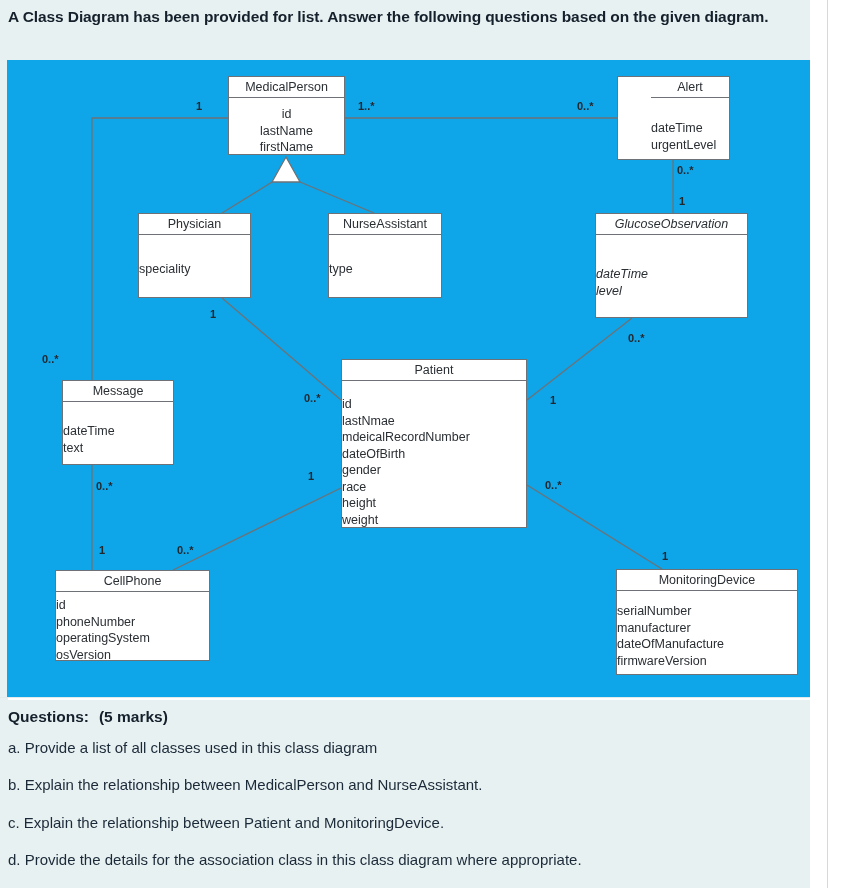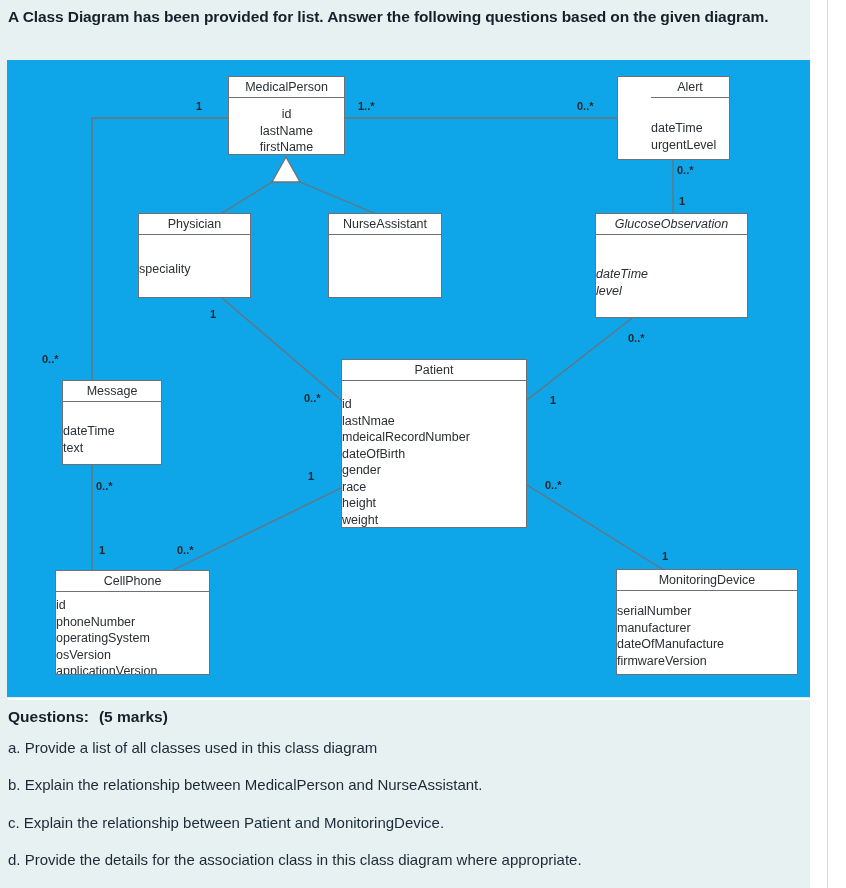--- a/index.html
+++ b/index.html
@@ -217,31 +217,34 @@
 
     <div class="uml-class" style="left:125px; top:153px; width:113px; height:85px;margin-left:6px;">
       <div class="uml-name">Physician</div>
       <div class="uml-attrs" style="padding-top:26px;">
         <span class="at">speciality</span>
       </div>
     </div>
 
     <div class="uml-class" style="left:321px; top:153px; width:114px; height:85px;">
       <div class="uml-name">NurseAssistant</div>
+      <div class="uml-attrs" style="padding-top:26px;">
+        <span class="at">type</span>
+      </div>
     </div>
 
     <div class="uml-class" style="left:588px; top:153px; width:153px; height:105px;font-style:italic;">
       <div class="uml-name">GlucoseObservation</div>
       <div class="uml-attrs" style="padding-top:31px;">
         <span class="at">dateTime</span>
         <span class="at">level</span>
       </div>
     </div>
 
-    <div class="uml-class" style="left:55px; top:320px; width:100px; height:85px;">
+    <div class="uml-class" style="left:55px; top:320px; width:112px; height:85px;">
       <div class="uml-name">Message</div>
       <div class="uml-attrs" style="padding-top:21px;">
         <span class="at">dateTime</span>
         <span class="at">text</span>
       </div>
     </div>
 
     <div class="uml-class" style="left:334px; top:299px; width:186px; height:169px;">
       <div class="uml-name">Patient</div>
       <div class="uml-attrs" style="padding-top:15px;">
@@ -249,21 +252,21 @@
         <span class="at">lastNmae</span>
         <span class="at">mdeicalRecordNumber</span>
         <span class="at">dateOfBirth</span>
         <span class="at">gender</span>
         <span class="at">race</span>
         <span class="at">height</span>
         <span class="at">weight</span>
       </div>
     </div>
 
-    <div class="uml-class" style="left:48px; top:510px; width:155px; height:105px;">
+    <div class="uml-class" style="left:48px; top:510px; width:155px; height:91px;">
       <div class="uml-name">CellPhone</div>
       <div class="uml-attrs" style="padding-top:5px;">
         <span class="at">id</span>
         <span class="at">phoneNumber</span>
         <span class="at">operatingSystem</span>
         <span class="at">osVersion</span>
         <span class="at">applicationVersion</span>
       </div>
     </div>
 

